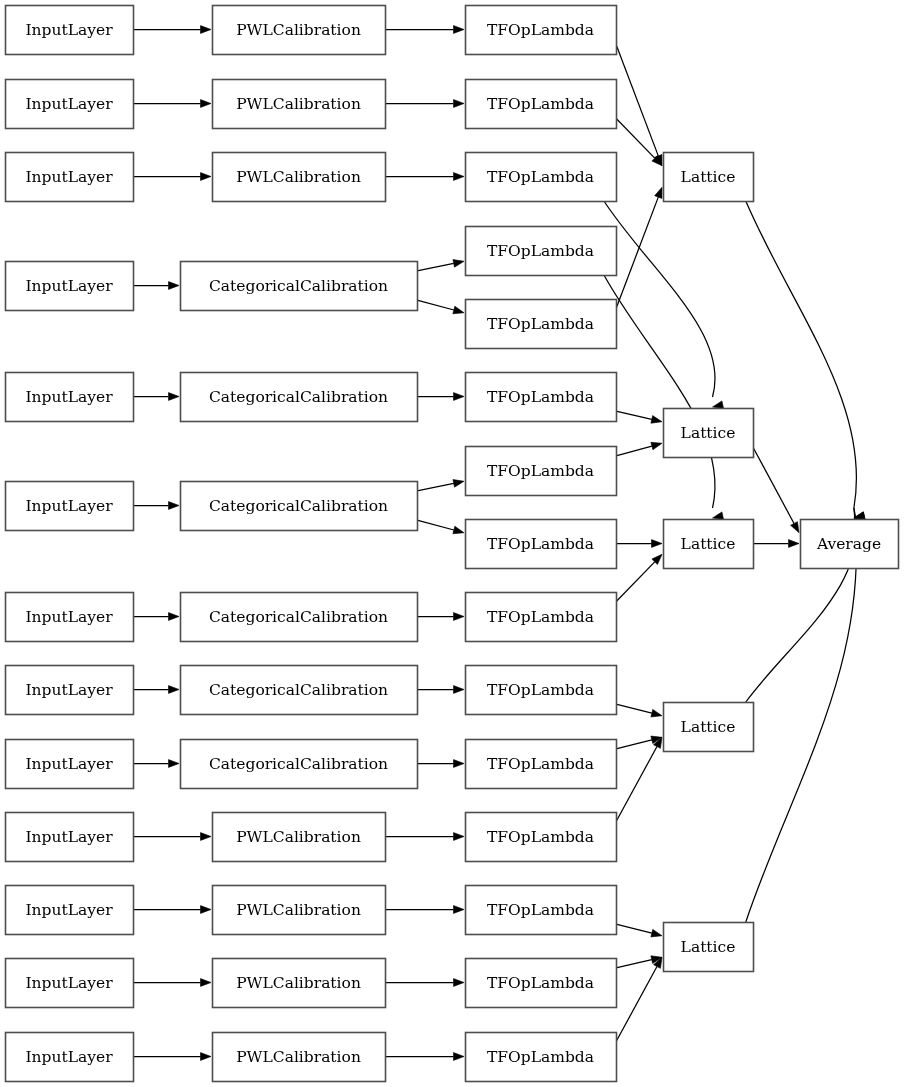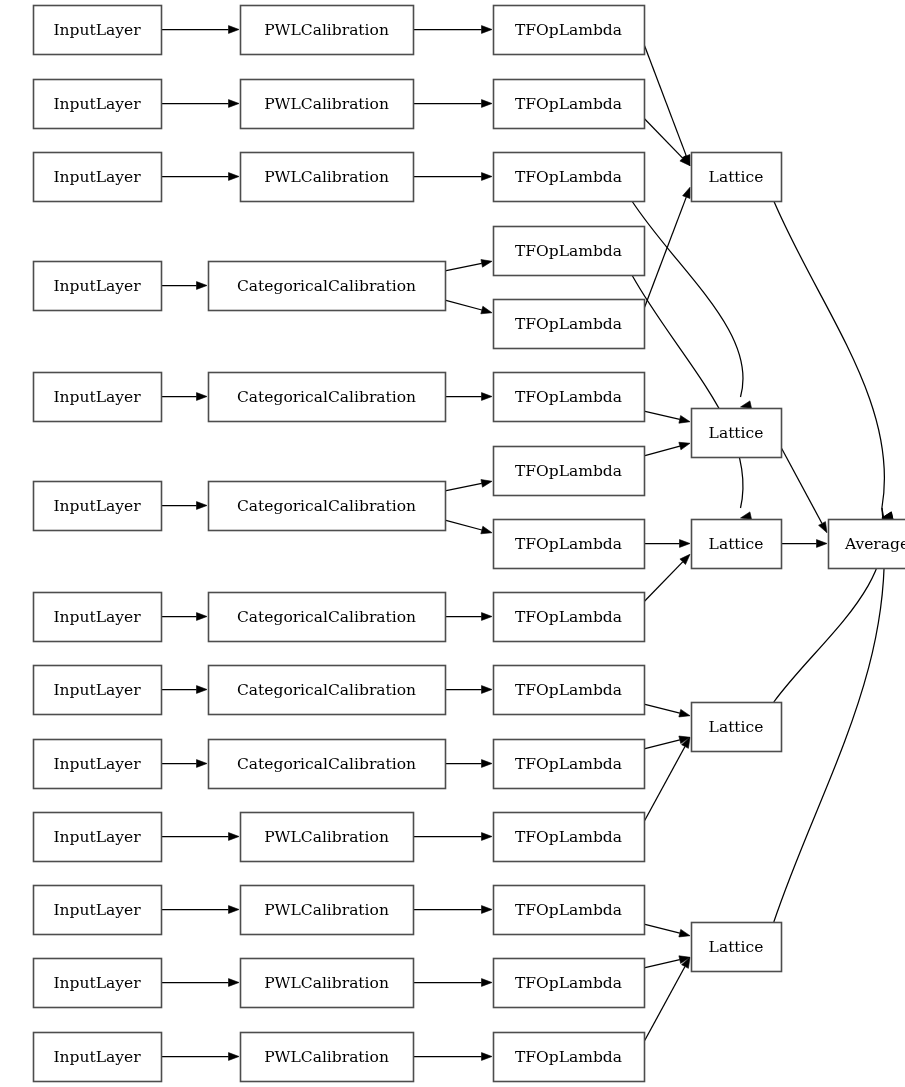--- a/index.html
+++ b/index.html
@@ -6,21 +6,20 @@
     margin: 0;
     padding: 0;
     background: #ffffff;
   }
   #canvas-wrap {
     position: relative;
     width: 812px;
     height: 1087px;
     background: #ffffff;
     font-family: "DejaVu Serif", "Liberation Serif", serif;
-    margin-left: 28px;
   }
   svg#graph {
     display: block;
     width: 905px;
     height: 1087px;
   }
   .node-box {
     fill: #ffffff;
     stroke: #4d4d4d;
     stroke-width: 1.6;

